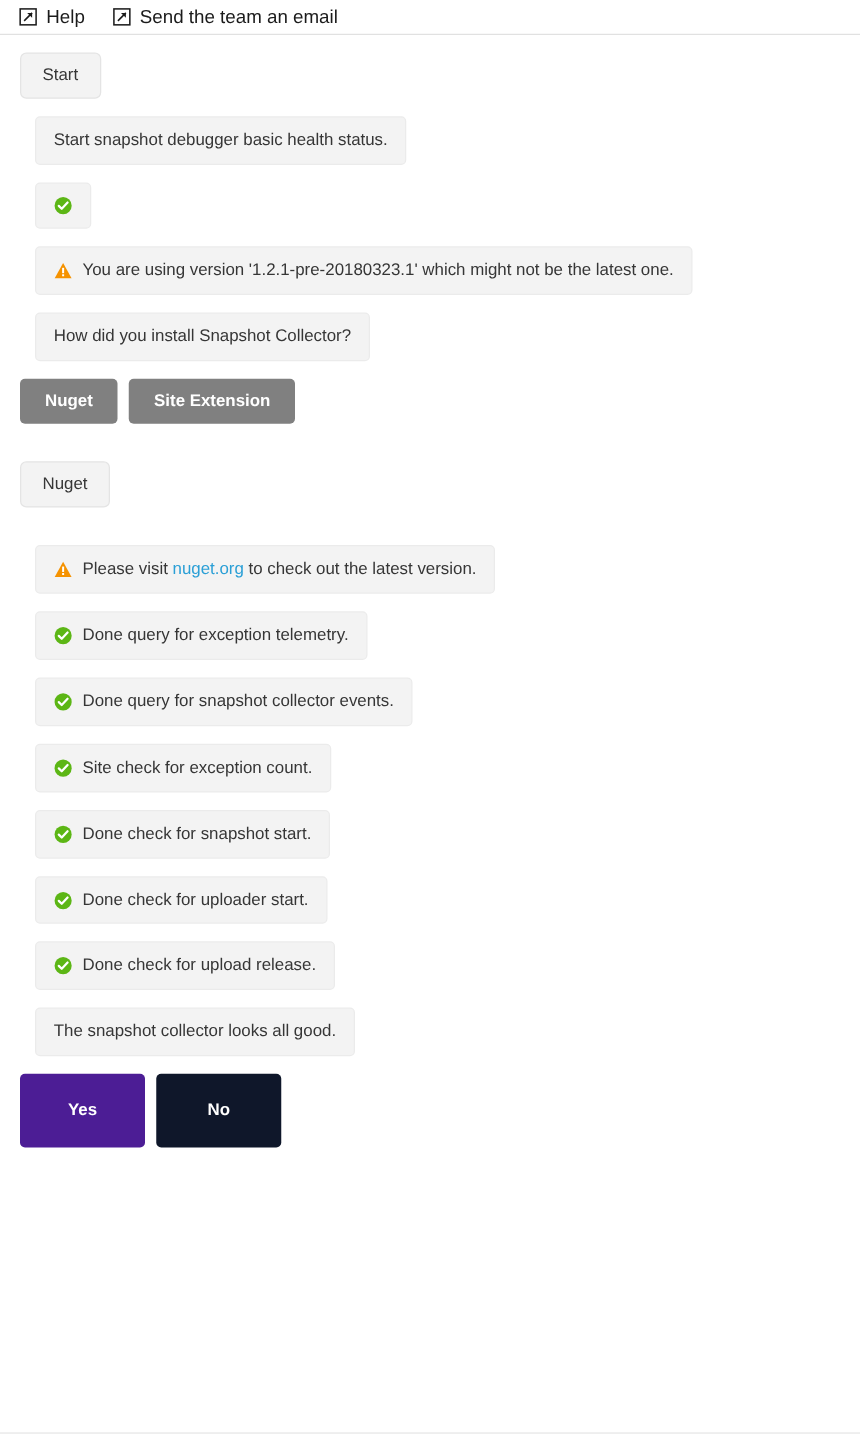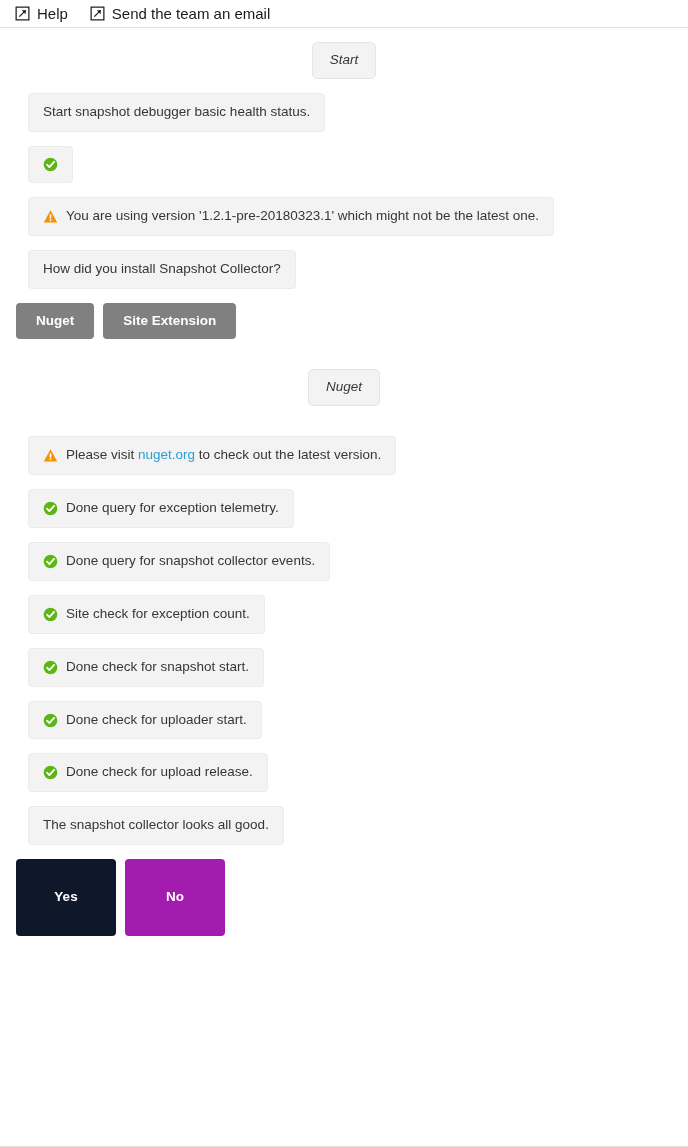--- a/index.html
+++ b/index.html
@@ -51,21 +51,21 @@
     flex-direction: column;
     align-items: flex-start;
   }
 
   .row {
     display: flex;
     width: 100%;
     margin-bottom: 14px;
   }
   .row.left  { justify-content: flex-start; padding-left: 12px; }
-  .row.right { justify-content: center; font-style: italic; }
+  .row.right { justify-content: flex-start; }
 
   .bubble {
     background: #f3f3f3;
     border: 1px solid #ebebeb;
     border-radius: 4px;
     padding: 10px 14px;
     font-size: 13.5px;
     line-height: 1.25;
     color: #363636;
     display: flex;
@@ -106,22 +106,22 @@
     font-size: 13.5px;
     font-weight: bold;
     border-radius: 4px;
     padding: 11px 20px;
     cursor: pointer;
     min-width: 58px;
     text-align: center;
     line-height: 1.1;
   }
   .choice-btn.gray   { background: #808080; }
-  .choice-btn.yes    { background: #0f172a; min-width: 100px; padding: 22px 20px; }
-  .choice-btn.no     { background: #a21caf; min-width: 100px; padding: 31px 20px; }
+  .choice-btn.yes    { background: #4c1d95; min-width: 100px; padding: 22px 20px; }
+  .choice-btn.no     { background: #0f172a; min-width: 100px; padding: 13px 20px; }
 
   .spacer-16 { height: 16px; width: 100%; }
 
   
   #bottom-rule {
     position: absolute;
     left: 0;
     right: 0;
     bottom: 0;
     height: 1px;

